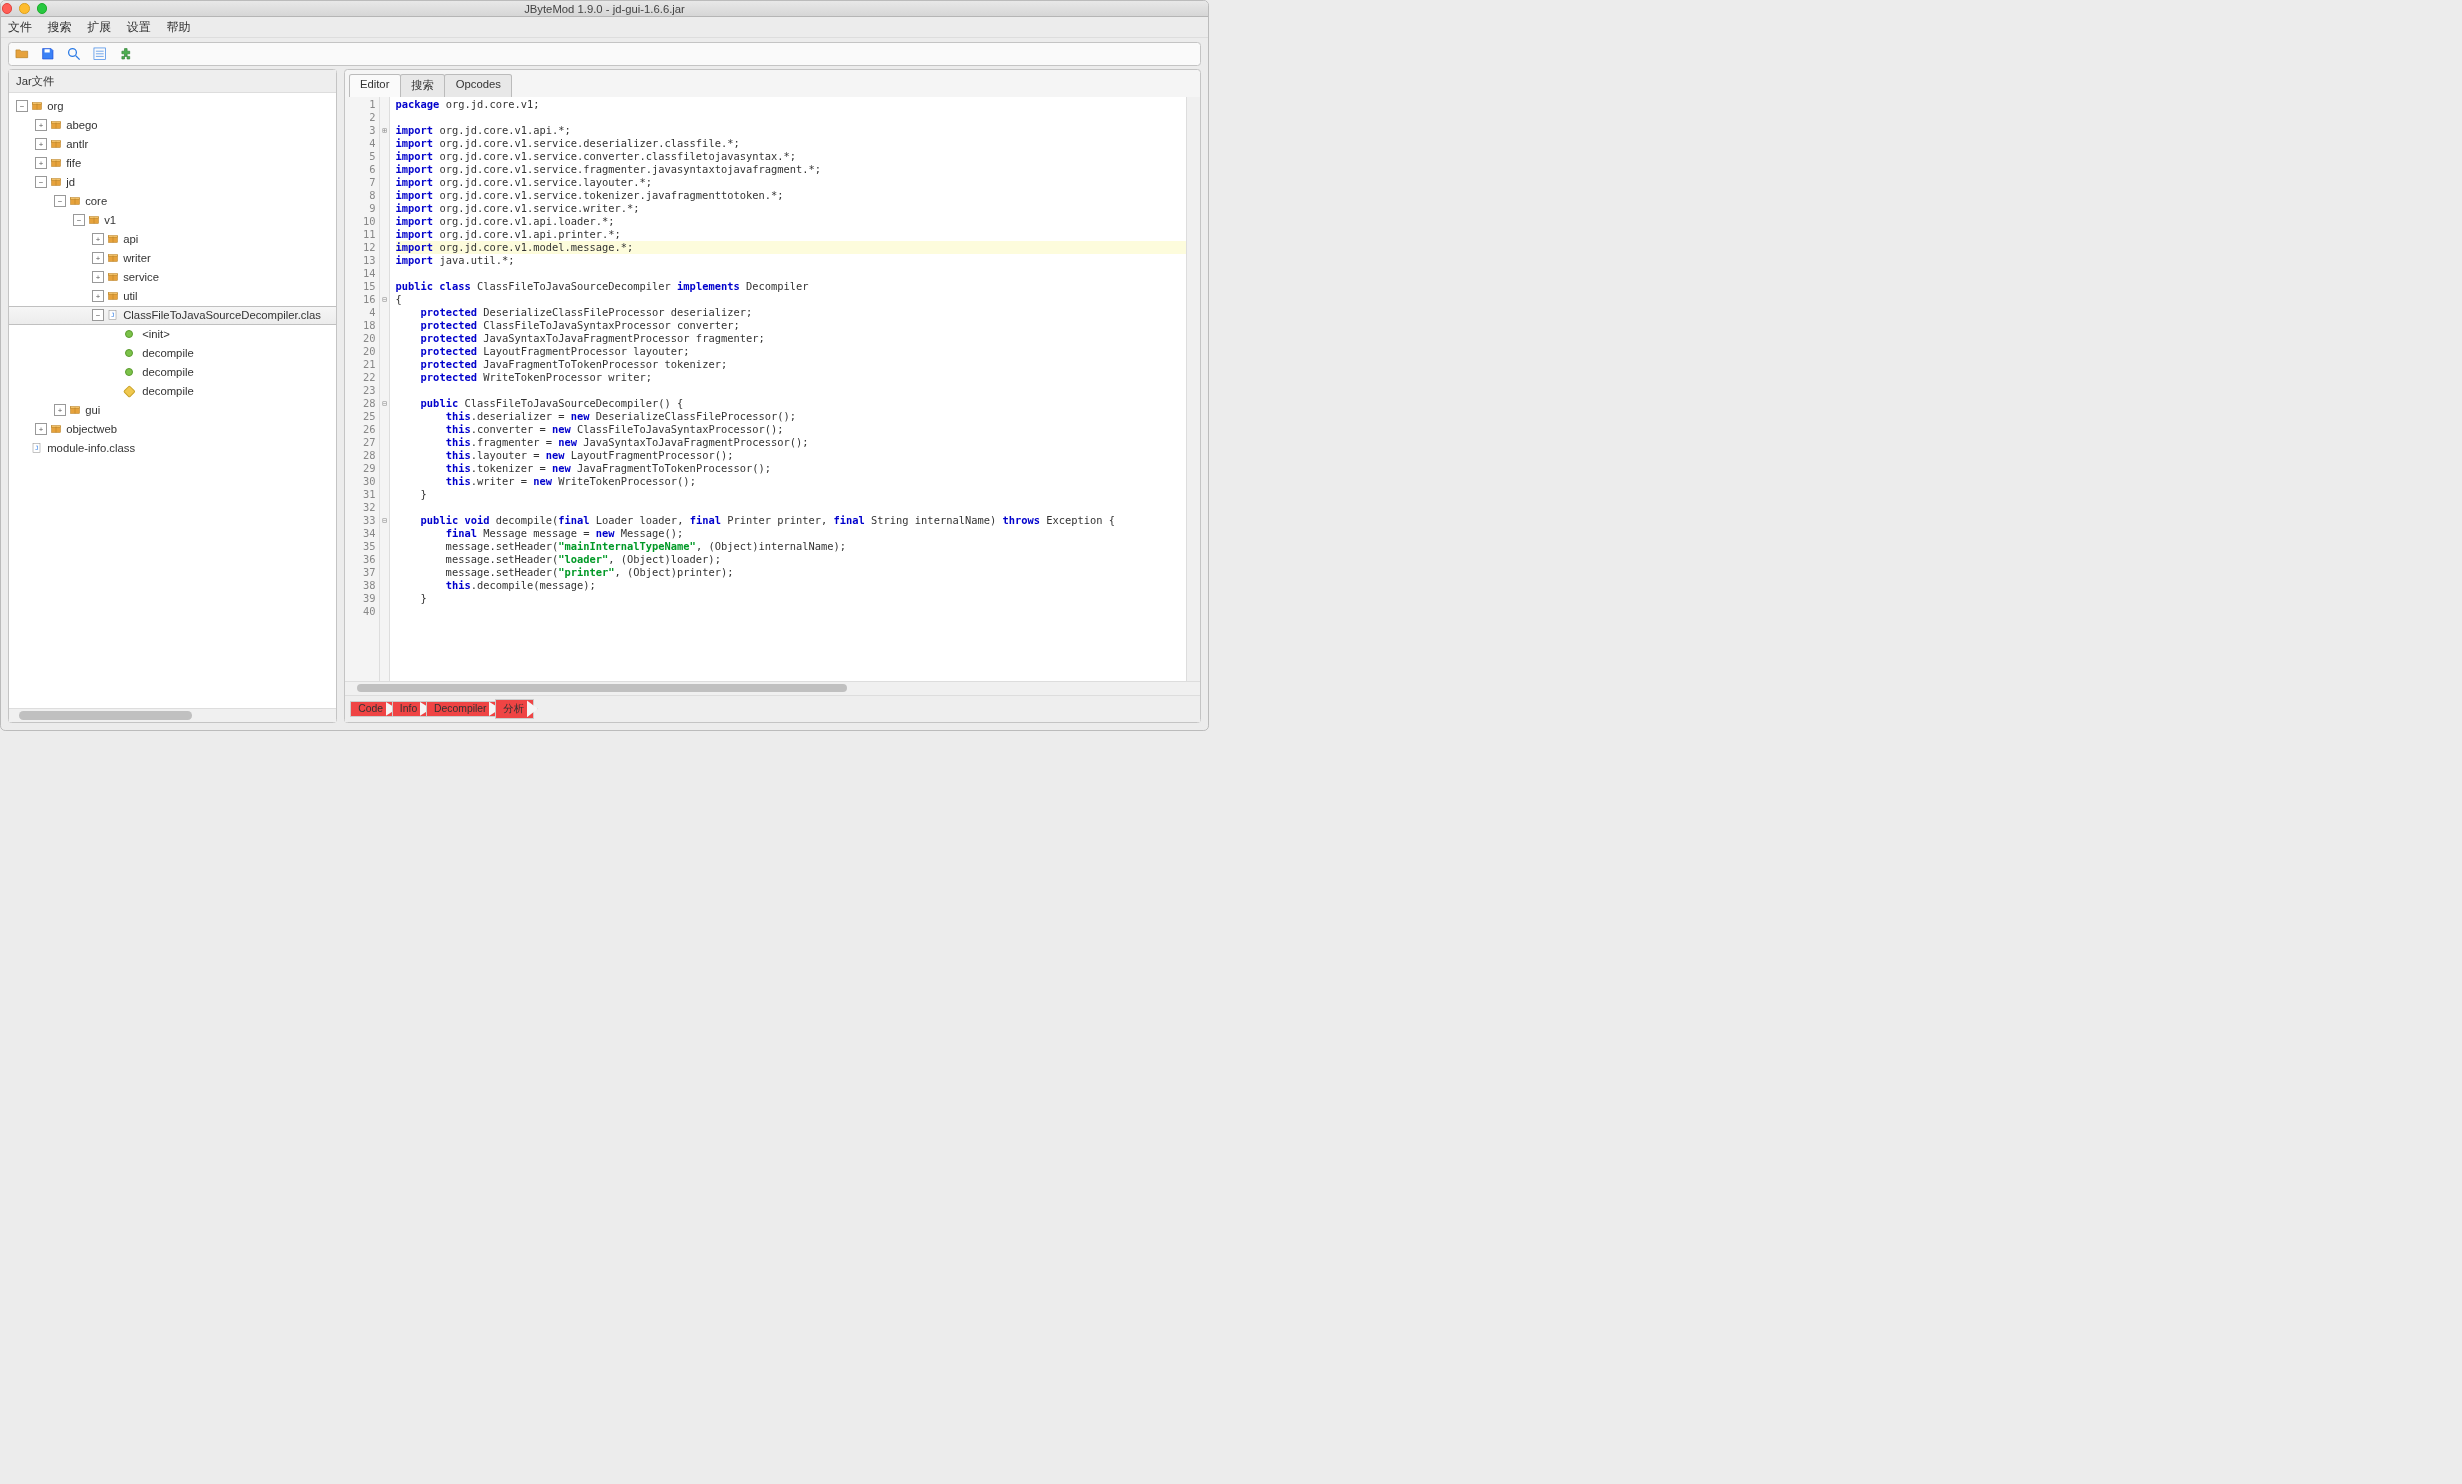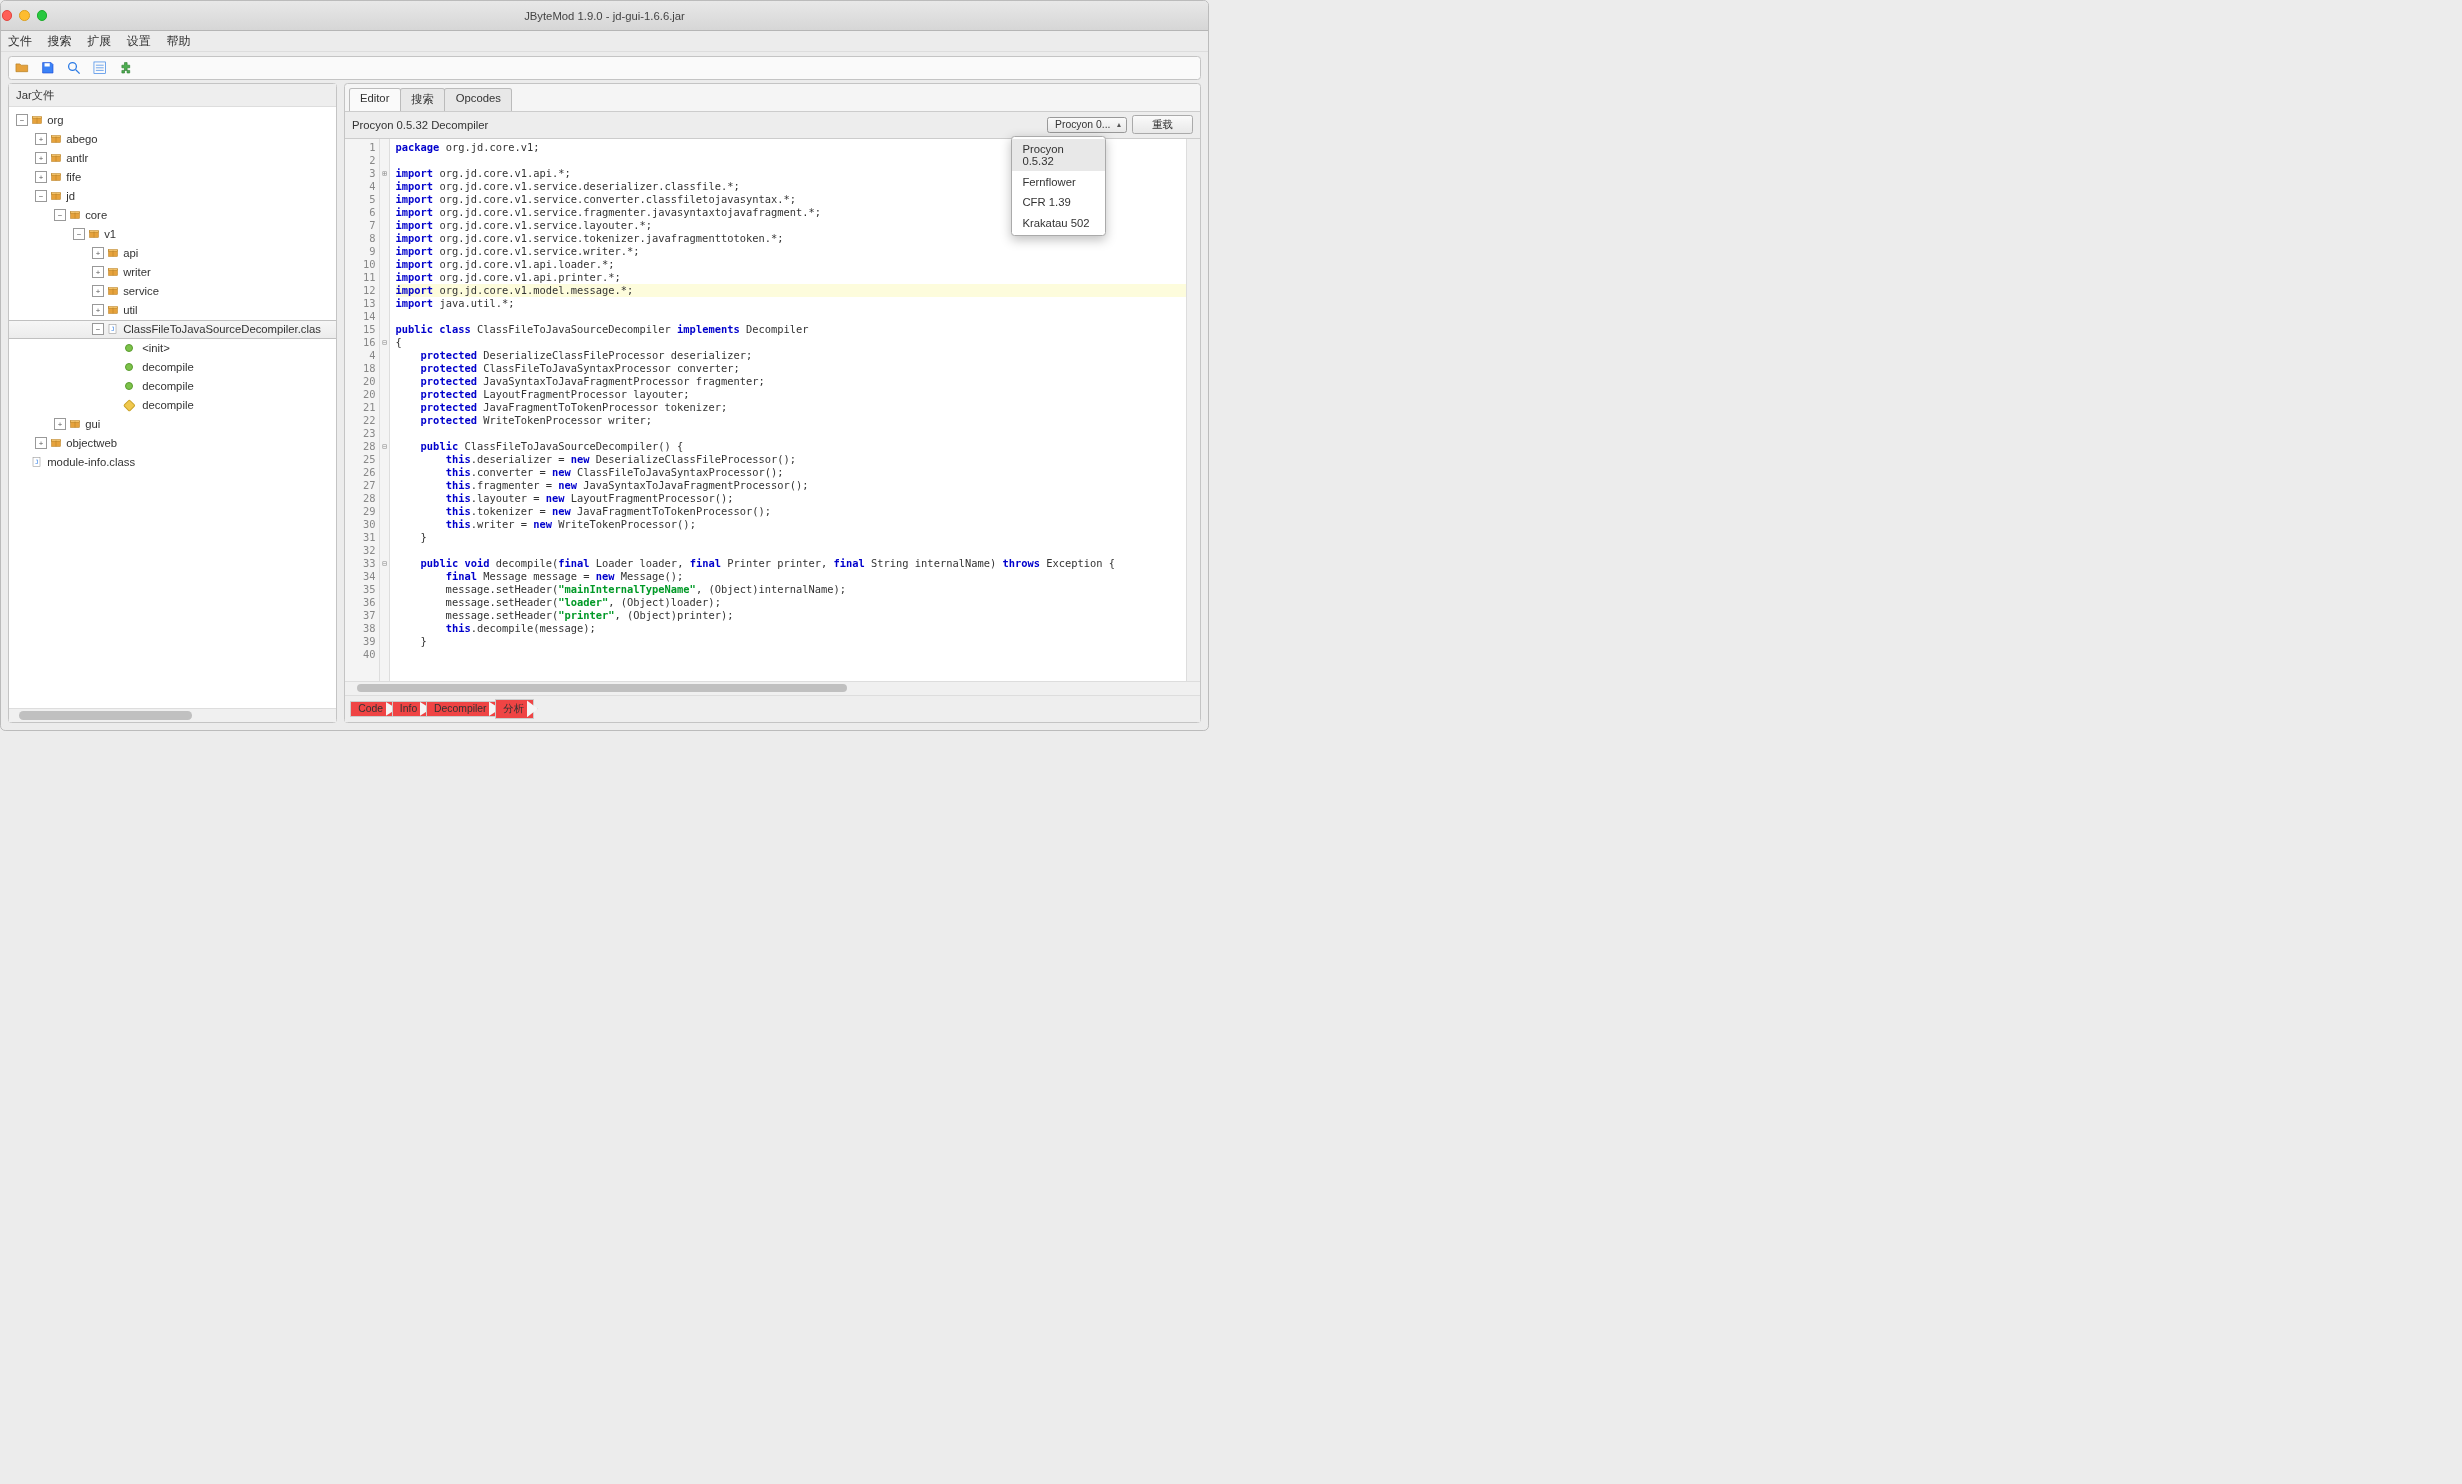--- a/index.html
+++ b/index.html
@@ -1,18 +1,18 @@
 <!DOCTYPE html>
 <html style="font-size:14px"><head>
 <meta charset="utf-8">
 <style>
 * { margin: 0; padding: 0; box-sizing: border-box; }
 body { font-family: -apple-system, "Helvetica Neue", Arial, sans-serif; font-size: 11.3px; background: #ececec; color: #333; }
 .window { width: 1209px; height: 731px; background: #ececec; display: flex; flex-direction: column; border: 0.9px solid #bbb; border-radius: 5.2px; overflow: hidden; }
-.titlebar { height: 30px; background: linear-gradient(#e8e8e8,#d6d6d6); display: flex; align-items: center; padding: 0 1px; border-bottom: 0.9px solid #b5b5b5; position: relative; }
+.titlebar { height: 16px; background: linear-gradient(#e8e8e8,#d6d6d6); display: flex; align-items: center; padding: 0 1px; border-bottom: 0.9px solid #b5b5b5; position: relative; }
 .traffic { display: flex; gap: 7px; }
 .traffic span { width: 10.4px; height: 10.4px; border-radius: 50%; display: inline-block; }
 .tl-close { background: #ff5f57; border: 0.9px solid #e24640; }
 .tl-min { background: #febc2e; border: 0.9px solid #dba122; }
 .tl-max { background: #28c840; border: 0.9px solid #1dad2c; }
 .title { position: absolute; left: 0; right: 0; text-align: center; font-size: 11.3px; color: #444; pointer-events: none; }
 .menubar { height: 21px; display: flex; align-items: center; padding: 0 7px; gap: 15.6px; font-size: 12px; background: #ececec; border-bottom: 0.9px solid #ddd; }
 .menubar span { cursor: default; }
 .toolbar { height: 31px; display: flex; align-items: center; padding: 3.5px 7px; gap: 8.7px; }
 .toolbar-inner { background: #fafafa; border: 0.9px solid #c4c4c4; border-radius: 3.5px; flex: 1; height: 24px; display: flex; align-items: center; padding: 0 5.2px; gap: 10.4px; }
@@ -329,33 +329,20 @@
           <div class="thumb"></div>
         </div>
     </div>
 
     <div class="right-pane">
       <div class="tabs" id="tabs">
           <div class="tab active">Editor</div>
           <div class="tab">搜索</div>
           <div class="tab">Opcodes</div>
         </div>
-      <div class="subheader">
-        <div class="subheader-left">Procyon 0.5.32 Decompiler</div>
-        <div class="subheader-right">
-          <div class="combo">Procyon 0...</div>
-          <div class="btn">重载</div>
-          <div class="dropdown" id="dropdown">
-              <div class="dropdown-item sel">Procyon 0.5.32</div>
-              <div class="dropdown-item">Fernflower</div>
-              <div class="dropdown-item">CFR 1.39</div>
-              <div class="dropdown-item">Krakatau 502</div>
-            </div>
-        </div>
-      </div>
       <div class="code-area">
         <div class="gutter" id="gutter">
             <div>1</div>
             <div>2</div>
             <div>3</div>
             <div>4</div>
             <div>5</div>
             <div>6</div>
             <div>7</div>
             <div>8</div>

